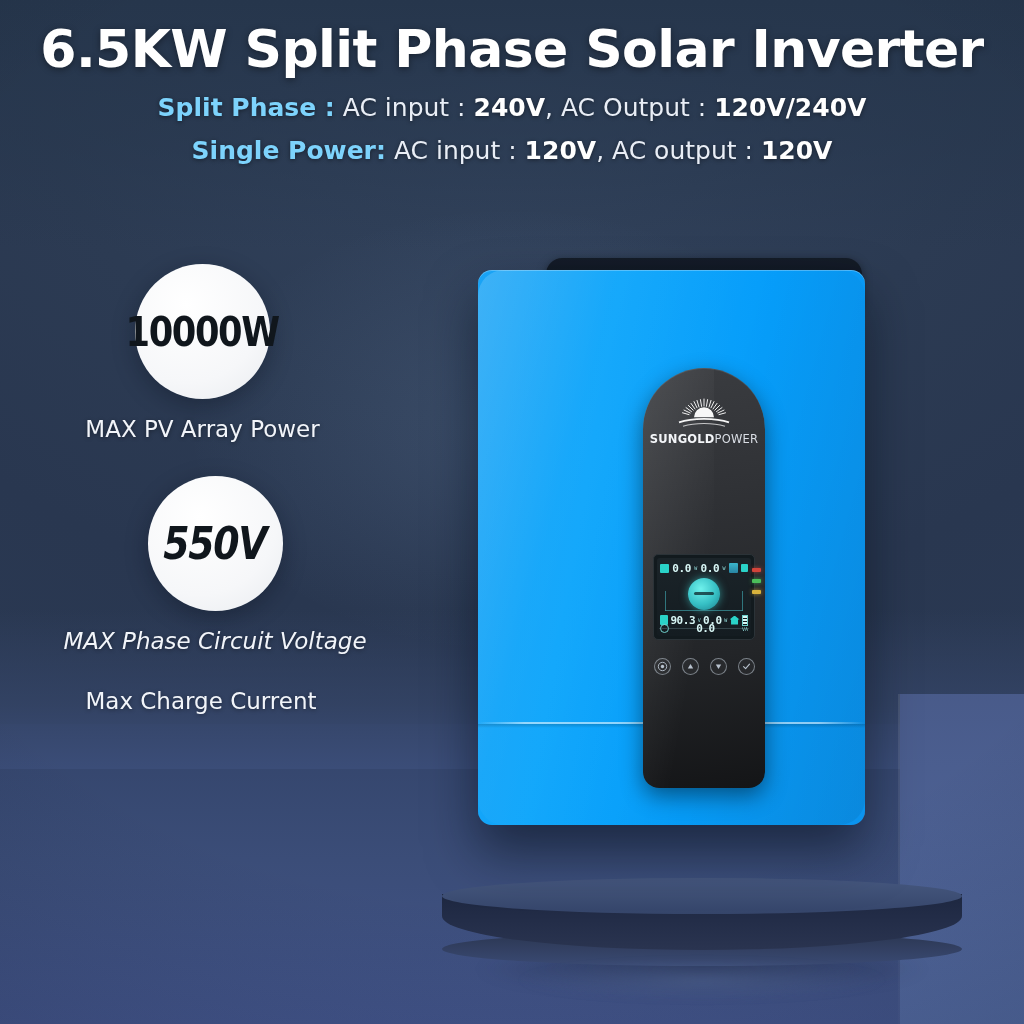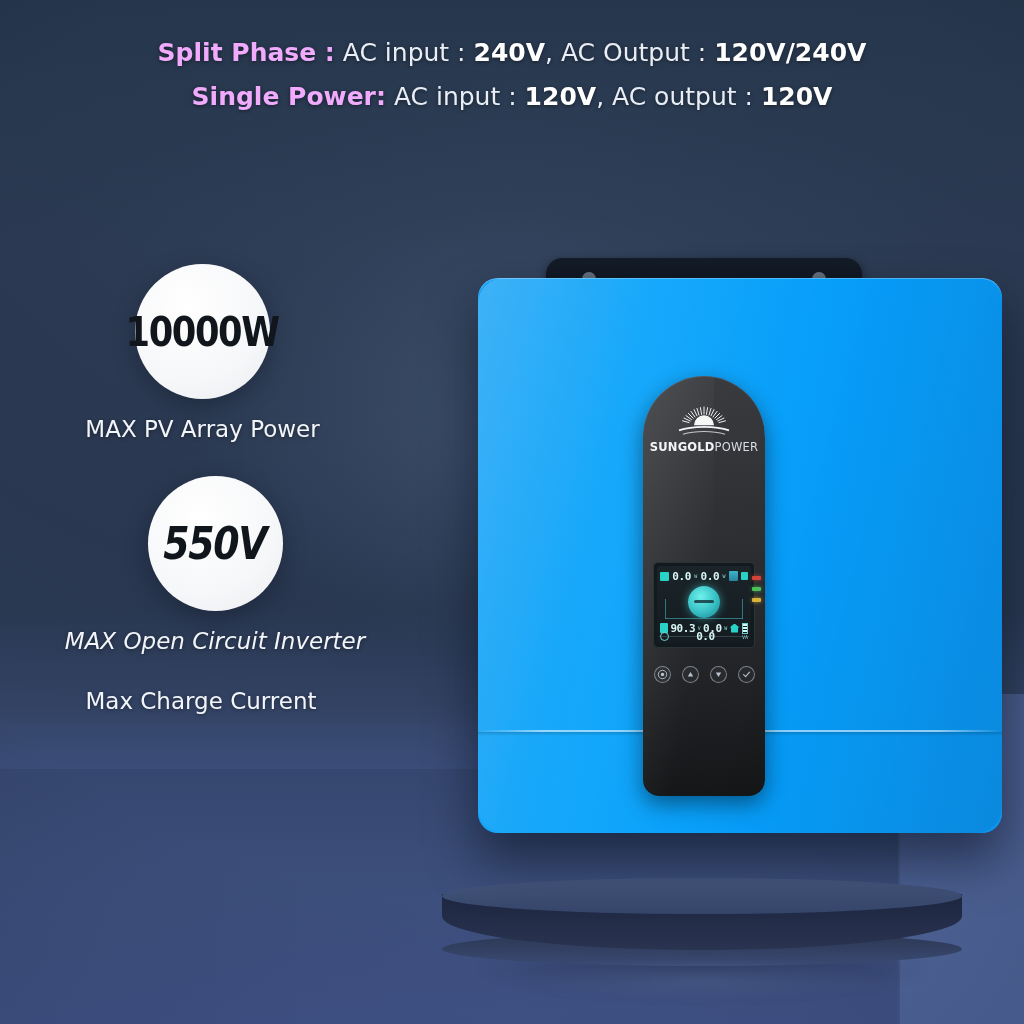--- a/index.html
+++ b/index.html
@@ -56,21 +56,21 @@
     text-shadow:0 2px 7px rgba(0,0,0,.40);
     font-family:"DejaVu Sans",sans-serif;
   }
   .subline{
     margin-top:17px;color:#e9eef6;font-size:25px;line-height:1.1;white-space:nowrap;
     font-family:"DejaVu Sans",sans-serif;font-weight:400;
     text-shadow:0 1px 4px rgba(0,0,0,.45);
   }
   .subline.two{margin-top:16px;}
   .subline b{font-weight:700;color:#ffffff;}
-  .subline .lab{font-weight:700;color:#f0abfc;}
+  .subline .lab{font-weight:700;color:#7dd3fc;}
 
   
   .features{position:absolute;left:0;top:264px;width:420px;z-index:6;}
   .feature{text-align:center;margin-bottom:34px;position:relative;}
   .f-circle{
     width:135px;height:135px;border-radius:50%;
     background:radial-gradient(circle at 38% 30%, #ffffff 0%, #f6f7f9 62%, #e8ebef 100%);
     margin:0 auto;display:flex;align-items:center;justify-content:center;
     box-shadow:0 6px 22px rgba(8,14,26,.34);
   }
@@ -103,22 +103,22 @@
   }
   .mount .slot{
     position:absolute;top:14px;width:14px;height:26px;border-radius:7px 7px 5px 5px;
     background:linear-gradient(180deg,#9aa7b8 0%,#5f6c7e 100%);
     opacity:.62;
   }
   .mount .slot.l{left:36px;}
   .mount .slot.r{right:36px;}
 
   .body{
-    position:absolute;left:0;top:20px;width:524px;height:555px;
-    border-radius:20px;
+    position:absolute;left:0;top:12px;width:387px;height:555px;
+    border-radius:14px;
     background:linear-gradient(100deg,#1aa3f5 0%,#0fa6fb 30%,#069dfa 62%,#0b93ee 100%);
     box-shadow:0 26px 50px rgba(6,14,28,.55), inset 0 1px 0 rgba(255,255,255,.28);
   }
   .body-sheen{
     position:absolute;left:0;top:0;width:100%;height:100%;border-radius:26px;
     background:linear-gradient(105deg, rgba(255,255,255,.16) 0%, rgba(255,255,255,.03) 26%, rgba(255,255,255,0) 52%, rgba(0,0,0,.07) 100%);
     pointer-events:none;
   }
   .seam{
     position:absolute;left:0;right:0;top:452px;height:2px;
@@ -246,20 +246,21 @@
 
   <div class="bg-base"></div>
   <div class="bg-topdark"></div>
   <div class="bg-floor"></div>
   <div class="bg-floor-blend"></div>
   <div class="bg-wall-right"></div>
   <div class="bg-wall-edge"></div>
   <div class="bg-glow"></div>
 
   <div class="header">
+    <div class="title">6.5KW Split Phase Solar Inverter</div>
 
     <div class="subline">
       <span class="lab">Split Phase :</span>
       <span>AC input :</span>
       <b>240V</b><span>, AC Output :</span>
       <b>120V/240V</b>
     </div>
 
     <div class="subline two">
       <span class="lab">Single Power:</span>
@@ -275,21 +276,21 @@
       <div class="f-circle">
         <span class="f-value">10000W</span>
       </div>
       <div class="f-label">MAX PV Array Power</div>
     </div>
 
     <div class="feature f-2">
       <div class="f-circle">
         <span class="f-value">550V</span>
       </div>
-      <div class="f-label">MAX Open Circuit Inverter</div>
+      <div class="f-label">MAX Phase Circuit Voltage</div>
     </div>
 
     <div class="feature f-3">
       <div class="f-label">Max Charge Current</div>
     </div>
 
   </div>
 
   <div class="pedestal">
     <div class="ped-shadow"></div>

